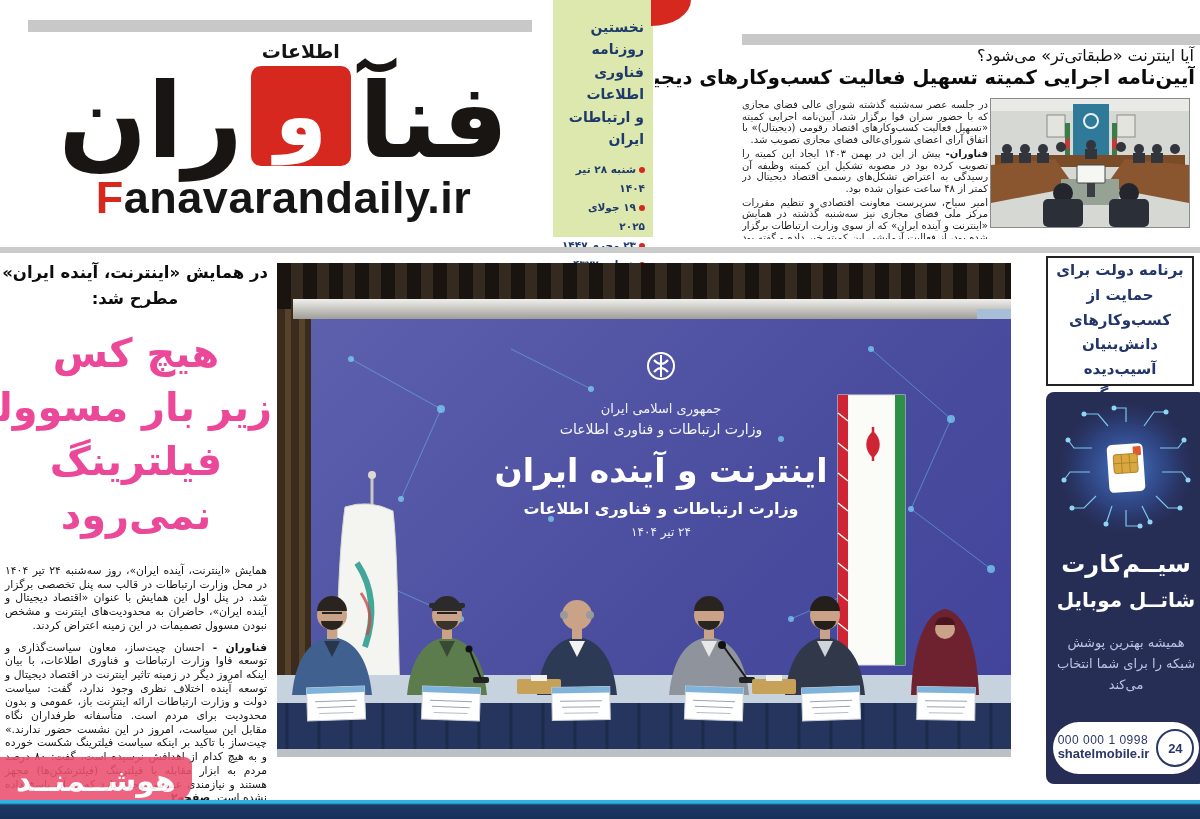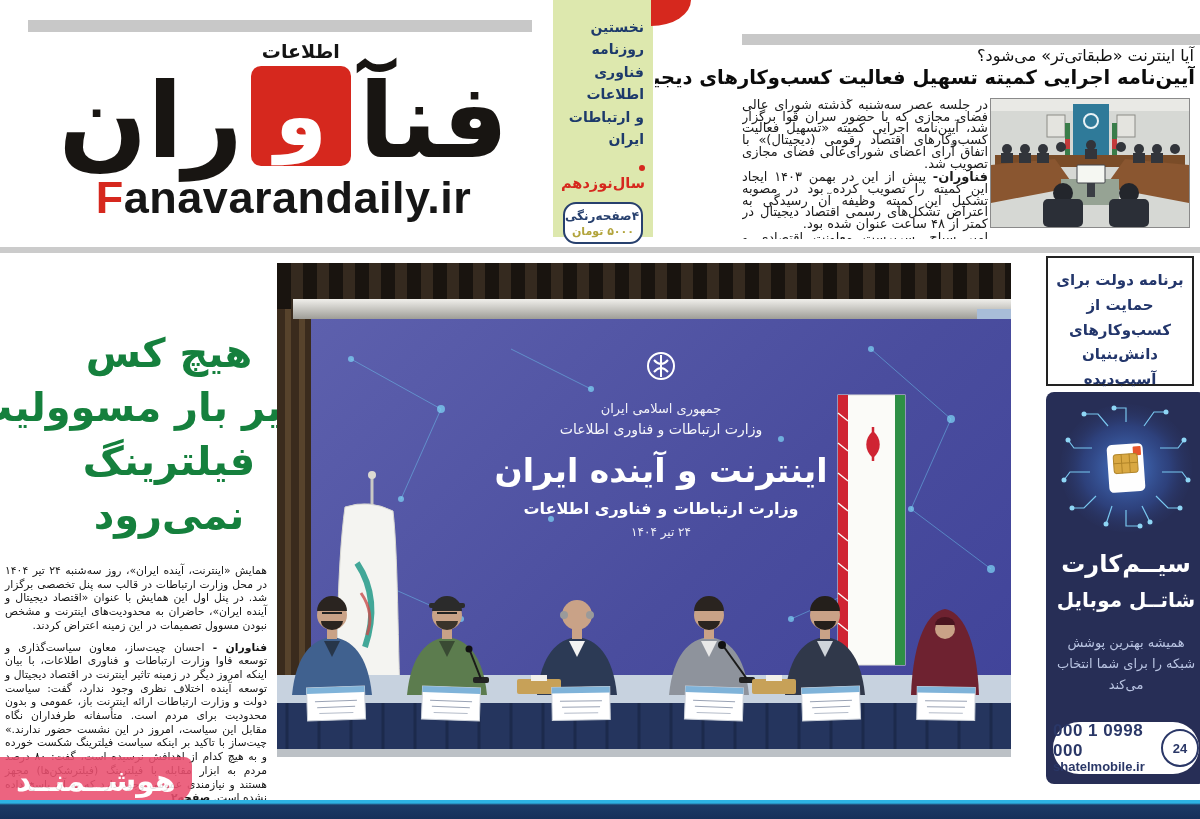--- a/index.html
+++ b/index.html
@@ -26,29 +26,29 @@
   .tagline{padding:0 9px;text-align:right;font-size:14px;font-weight:bold;color:#1d3a6b;line-height:1.6;}
   .dates{margin-top:10px;padding:0 8px;text-align:right;font-size:10.5px;font-weight:bold;color:#1d3a6b;line-height:1.8;}
   .dot{display:inline-block;width:6px;height:6px;background:#d6281e;border-radius:50%;margin-left:3px;vertical-align:middle;}
   .year-line{margin-top:9px;padding:0 8px;text-align:right;font-size:14.5px;font-weight:bold;color:#d6281e;}
   .badge{margin:11px auto 0;width:80px;border:2px solid #27406e;border-radius:13px;background:#fff;text-align:center;padding:5px 2px 4px;box-sizing:border-box;}
   .badge-pages{font-size:12px;font-weight:bold;color:#27406e;}
   .badge-price{font-size:11px;font-weight:bold;color:#b2a43c;margin-top:2px;}
   
   .lead-kicker{left:660px;top:46px;width:534px;text-align:right;font-size:16px;font-weight:normal;color:#101010;}
   .lead-headline{left:655px;top:66px;width:540px;text-align:right;font-size:19.5px;font-weight:bold;color:#0b0b0b;white-space:nowrap;overflow:hidden;}
-  .lead-body{left:742px;top:99px;width:246px;height:140px;text-align:justify;font-size:13px;line-height:11.7px;color:#1b1b1b;overflow:hidden;}
+  .lead-body{left:742px;top:99px;width:246px;height:140px;text-align:justify;font-size:10px;line-height:11.7px;color:#1b1b1b;overflow:hidden;}
   .lead-body p{margin:0 0 2px;}
   .b-label{font-weight:bold;}
   .page-ref{font-weight:bold;}
   .lead-photo{left:990px;top:98px;width:200px;height:130px;border:1px solid #8a8a8a;box-sizing:border-box;background:#d6d8d4;}
   .divider{left:0;top:247px;width:1200px;height:6px;background:#cbcbcb;}
   
   .left-kicker{left:2px;top:260px;width:266px;text-align:center;font-size:16.5px;font-weight:bold;color:#0d0d0d;line-height:1.6;}
-  .left-headline{left:0;top:326px;width:272px;text-align:center;font-size:40px;font-weight:bold;color:#15803d;line-height:54px;white-space:nowrap;margin-left:33px;}
+  .left-headline{left:0;top:326px;width:272px;text-align:center;font-size:40px;font-weight:bold;color:#ec4899;line-height:54px;white-space:nowrap;}
   .left-body{left:5px;top:556px;width:262px;text-align:justify;font-size:10.8px;line-height:13.7px;color:#151515;}
   .left-body p{margin:8px 0 3px;}
   .watermark{left:0;top:757px;width:192px;height:47px;background:#ea4f6f;opacity:0.88;border-radius:0 8px 22px 0;
              display:flex;align-items:center;justify-content:center;color:#fff;font-size:30px;font-weight:bold;}
   
   .photo{left:277px;top:263px;width:734px;height:494px;overflow:hidden;background:#86efac;}
   .curtain-top{left:0;top:0;width:734px;height:46px;background:repeating-linear-gradient(90deg,#19140f 0 14px,#352a1f 14px 26px);}
   .curtain-left{left:0;top:46px;width:34px;height:448px;background:repeating-linear-gradient(90deg,#3a2b1d 0 8px,#57432c 8px 14px);}
   .beam{left:16px;top:36px;width:718px;height:20px;background:linear-gradient(#f0efeb,#9e9d97);}
   .banner{left:34px;top:56px;width:700px;height:360px;color:#fff;text-align:center;
@@ -57,33 +57,33 @@
   .banner-inner{position:relative;display:flex;flex-direction:column;align-items:center;}
   .gov1{font-size:13px;opacity:.92;margin-top:14px;}
   .gov2{font-size:14px;margin-top:5px;opacity:.95;}
   .banner-title{font-size:33px;font-weight:bold;margin-top:14px;letter-spacing:1px;}
   .banner-sub{font-size:16px;font-weight:bold;margin-top:9px;}
   .banner-date{font-size:12px;margin-top:7px;opacity:.9;}
   .right-band{left:700px;top:46px;width:34px;height:366px;background:#a8bdd8;}
   .scene{left:0;top:0;width:734px;height:494px;}
   
   .brief{left:1046px;top:256px;width:148px;height:130px;background:#fff;border:2.5px solid #222;box-sizing:border-box;
-         text-align:center;color:#23366b;font-weight:bold;font-size:15px;line-height:1.65;padding-top:10px;}
+         text-align:center;color:#23366b;font-weight:bold;font-size:15px;line-height:1.65;}
   .brief-page{font-size:10px;margin-top:0px;font-weight:bold;}
   .ad{left:1046px;top:392px;width:160px;height:392px;background:#272e56;border-radius:8px;overflow:hidden;text-align:center;color:#fff;}
   .ad-line1{font-size:24px;font-weight:bold;margin-top:2px;}
   .ad-line2{font-size:24px;font-weight:bold;color:#e8562c;margin-top:8px;}
   .ad-line3{font-size:20px;font-weight:bold;margin-top:10px;}
   .ad-tag{font-size:13px;color:#b9c4e2;line-height:21px;margin:20px 7px 0;}
   .ad-pill{position:absolute;left:7px;right:7px;bottom:10px;height:52px;background:#fff;border-radius:26px;
            display:flex;align-items:center;justify-content:center;gap:7px;color:#2a3767;}
   .pill-24{width:34px;height:34px;border:2.5px solid #2a3767;border-radius:50%;display:flex;align-items:center;justify-content:center;
            font-family:"Liberation Sans",sans-serif;font-size:13px;font-weight:bold;flex:0 0 auto;}
   .pill-txt{text-align:left;font-family:"Liberation Sans",sans-serif;line-height:1.15;}
-  .pill-phone{font-size:17px;font-weight:bold;letter-spacing:0.5px;}
+  .pill-phone{font-size:12px;font-weight:normal;letter-spacing:0.5px;}
   .pill-url{font-size:13px;font-weight:bold;}
   .bottom-bar{left:0;top:800px;width:1200px;height:19px;
               background:linear-gradient(180deg,#2db3e4 0,#2db3e4 3px,#1c3a66 5px,#16305a 100%);}
 </style>
 </head>
 <body>
 
 <div class="page">
 
   <div class="abs rule-left"></div>
@@ -99,20 +99,26 @@
       <span class="fa-part">ران</span>
     </div>
     <div class="logo-en"><span class="red-f">F</span><span>anavarandaily.ir</span></div>
   </div>
 
   <div class="abs masthead rtl">
     <div class="tagline">
       <div>نخستین روزنامه</div>
       <div>فناوری اطلاعات</div>
       <div>و ارتباطات ایران</div>
+    </div>
+    <div class="dates">
+      <div><span class="dot"></span><span>شنبه ۲۸ تیر ۱۴۰۴</span></div>
+      <div><span class="dot"></span><span>۱۹ جولای ۲۰۲۵</span></div>
+      <div><span class="dot"></span><span>۲۳ محرم ۱۴۴۷</span></div>
+      <div><span class="dot"></span><span>شماره ۴۳۲۷</span></div>
     </div>
     <div class="year-line"><span class="dot"></span><span>سال‌نوزدهم</span></div>
     <div class="badge">
       <div class="badge-pages">۴صفحه‌رنگی</div>
       <div class="badge-price">۵۰۰۰ تومان</div>
     </div>
   </div>
   <div class="abs ribbon"></div>
 
   <div class="abs lead-kicker rtl">آیا اینترنت «طبقاتی‌تر» می‌شود؟</div>
@@ -161,20 +167,24 @@
         <circle cx="72" cy="94" r="10" fill="#23262c"></circle>
           <rect x="52" y="100" width="40" height="28" rx="5" fill="#2b2f37"></rect>
         <circle cx="138" cy="94" r="10" fill="#23262c"></circle>
           <rect x="118" y="100" width="40" height="28" rx="5" fill="#2b2f37"></rect>
       </g>
     </svg>
   </div>
 
   <div class="abs divider"></div>
 
+  <div class="abs left-kicker rtl">
+    <div>در همایش «اینترنت، آینده ایران»</div>
+    <div>مطرح شد:</div>
+  </div>
   <div class="abs left-headline rtl">
     <div>هیچ کس</div>
     <div>زیر بار مسوولیت</div>
     <div>فیلترینگ</div>
     <div>نمی‌رود</div>
   </div>
   <div class="abs left-body rtl">
     <p>همایش «اینترنت، آینده ایران»، روز سه‌شنبه ۲۴ تیر ۱۴۰۴ در محل وزارت ارتباطات در قالب سه پنل تخصصی برگزار شد. در پنل اول این همایش با عنوان «اقتصاد دیجیتال و آینده ایران»، حاضران به محدودیت‌های اینترنت و مشخص نبودن مسوول تصمیمات در این زمینه اعتراض کردند.</p>
     <p><span class="b-label">فناوران - </span><span>احسان چیت‌ساز، معاون سیاست‌گذاری و توسعه فاوا وزارت ارتباطات و فناوری اطلاعات، با بیان اینکه امروز دیگر در زمینه تاثیر اینترنت در اقتصاد دیجیتال و توسعه آینده اختلاف نظری وجود ندارد، گفت: سیاست دولت و وزارت ارتباطات ارائه اینترنت باز، عمومی و بدون محدودیت برای مردم است. متأسفانه طرفداران نگاه مقابل این سیاست، امروز در این نشست حضور ندارند.» چیت‌ساز با تاکید بر اینکه سیاست فیلترینگ شکست خورده و به هیچ کدام از اهدافش نرسیده است، گفت: ۸۰ درصد مردم به ابزار مقابله با فیلترینگ (فیلترشکن‌ها) مجهز هستند و نیازمندی عمومی وجود دارد که به آن پاسخ داده نشده است. </span><span class="page-ref">صفحه۲</span></p>
   </div>

